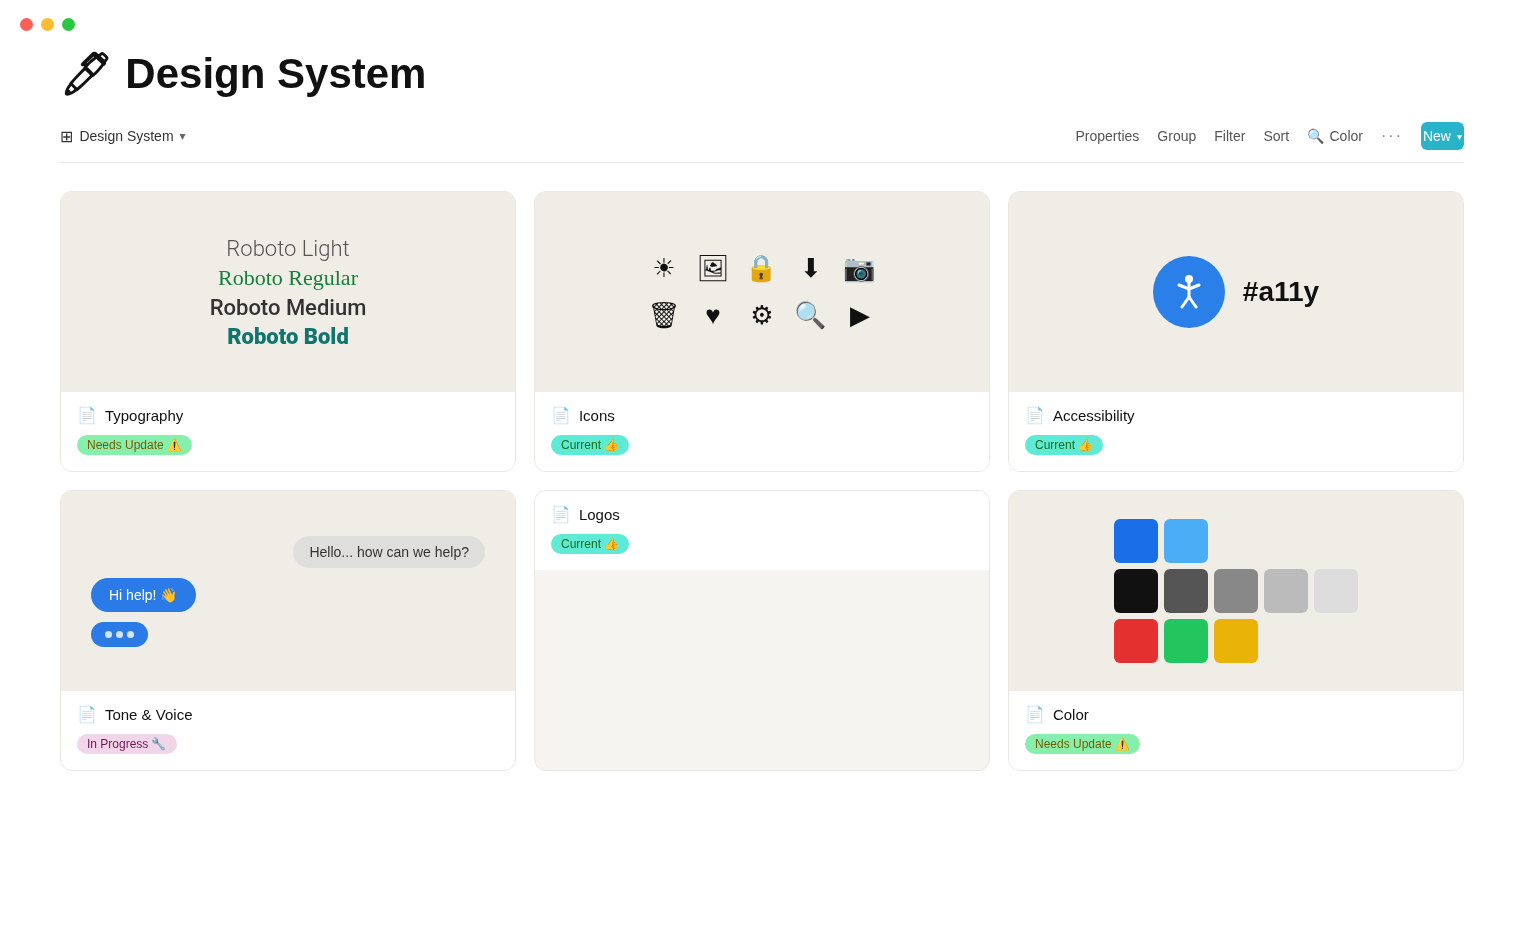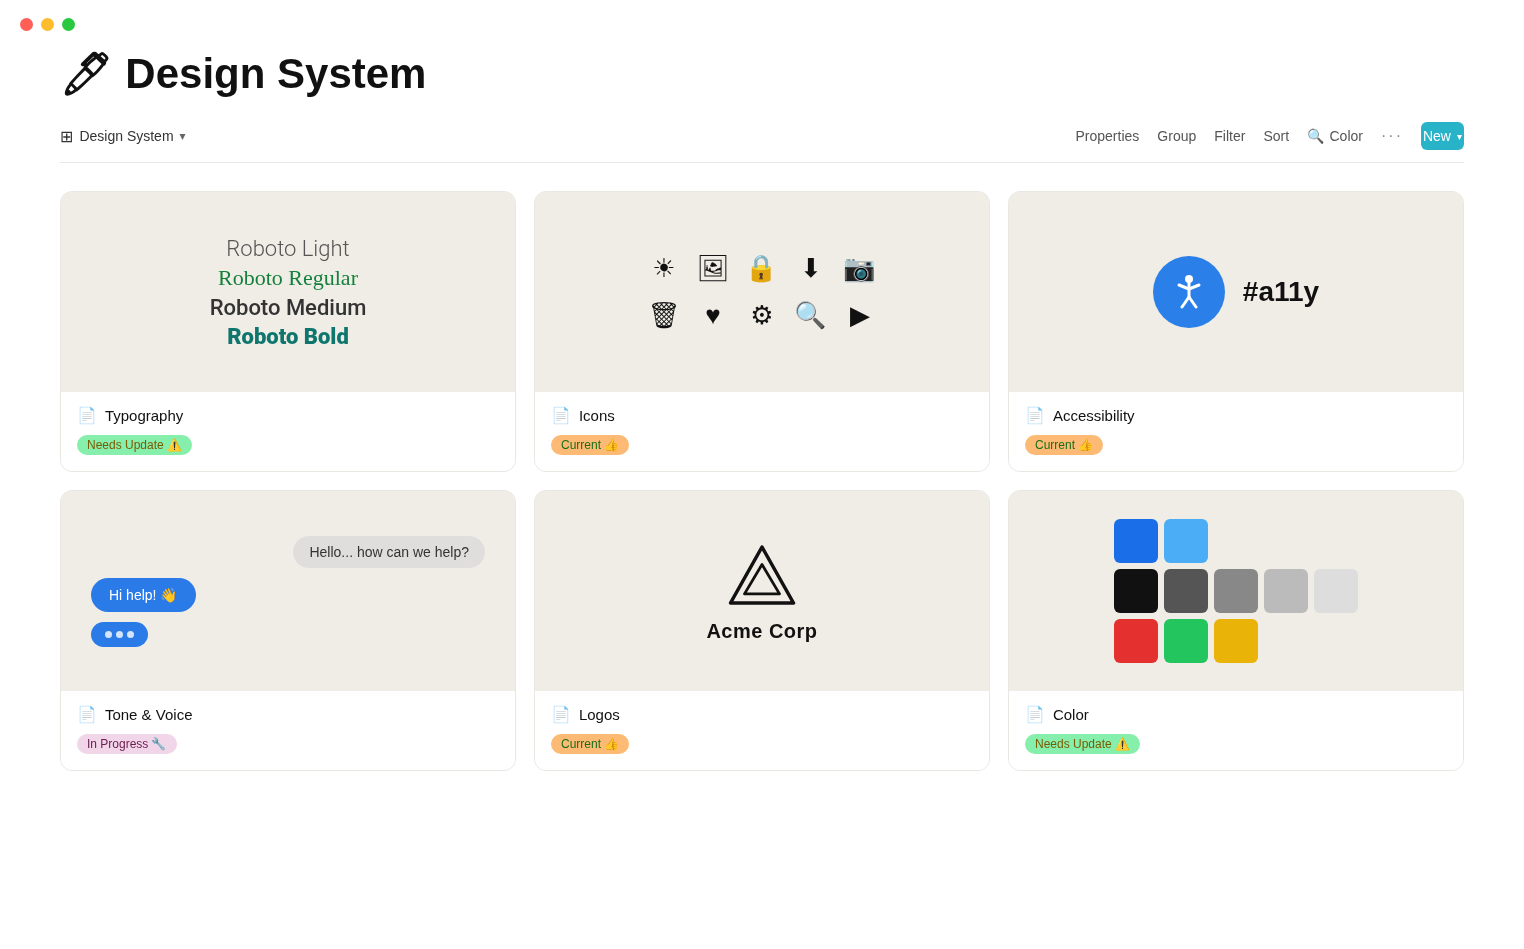--- a/index.html
+++ b/index.html
@@ -164,21 +164,21 @@
       padding: 3px 10px;
       border-radius: 20px;
       font-size: 12px;
       font-weight: 500;
     }
     .badge-needs-update {
       background: #86efac;
       color: #7a5c00;
     }
     .badge-current {
-      background: #fdba74;
+      background: #5eead4;
       color: #1a6e1a;
     }
     .badge-in-progress {
       background: #f0d6e8;
       color: #6e1a50;
     }
 
     
     .typo-preview {
       display: flex;
@@ -427,31 +427,20 @@
       <div class="card-info">
         <div class="card-title-row">
           <span class="card-icon">📄</span>
           <span class="card-title">Tone &amp; Voice</span>
         </div>
         <span class="badge badge-in-progress">In Progress 🔧</span>
       </div>
     </div>
 
     <div class="card">
-      <div class="card-preview">
-        <div class="logos-preview">
-          <svg class="acme-triangle" viewBox="0 0 100 90" fill="none">
-
-            <polygon points="50,5 95,85 5,85" stroke="#111" stroke-width="5" fill="none" stroke-linejoin="round"></polygon>
-
-            <polygon points="50,30 75,72 25,72" stroke="#111" stroke-width="4" fill="none" stroke-linejoin="round"></polygon>
-          </svg>
-          <span class="acme-logo-text">Acme Corp</span>
-        </div>
-      </div>
       <div class="card-info">
         <div class="card-title-row">
           <span class="card-icon">📄</span>
           <span class="card-title">Logos</span>
         </div>
         <span class="badge badge-current">Current 👍</span>
       </div>
     </div>
 
     <div class="card">

